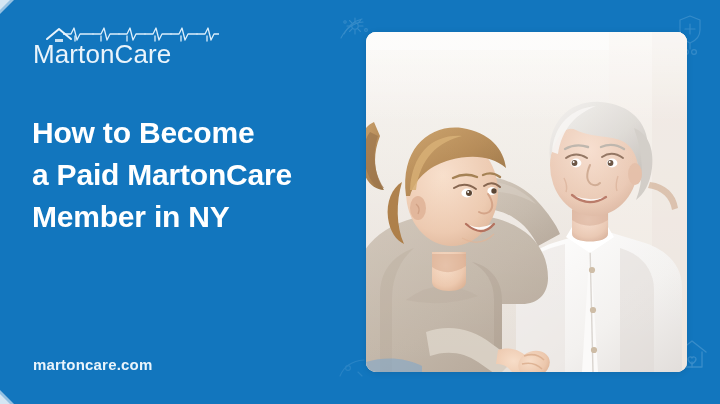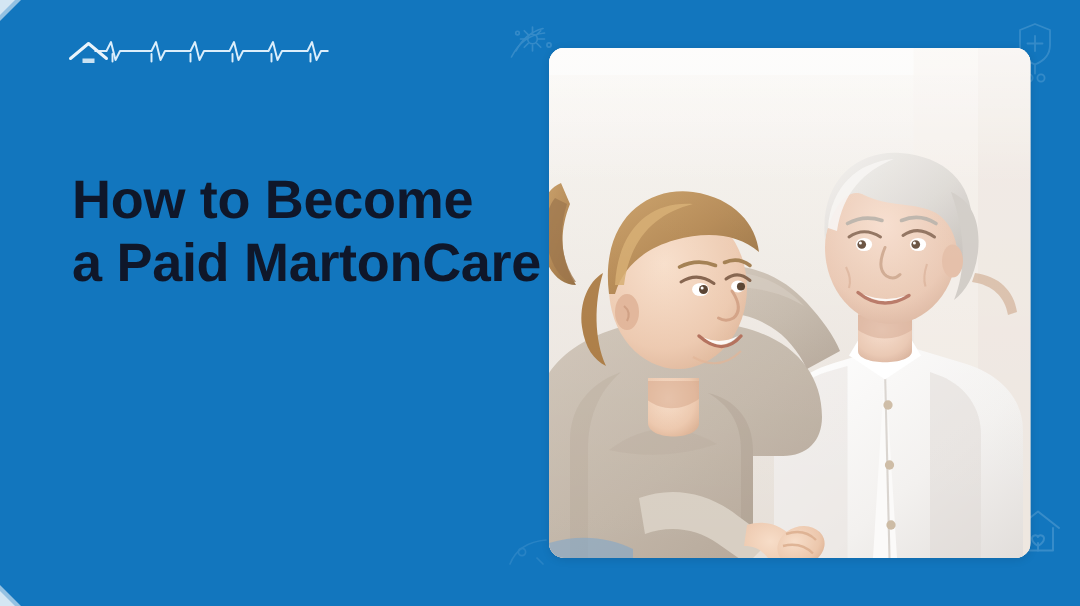--- a/index.html
+++ b/index.html
@@ -46,27 +46,26 @@
 
   
   #headline {
     position:absolute;
     left:32px; top:112px;
     width:310px;
   }
   #headline .hl-line {
     display:block;
     font-family:"Liberation Sans", sans-serif;
-    font-size:36px;
+    font-size:30px;
     line-height:42px;
     font-weight:bold;
-    color:#0f172a;
+    color:#ffffff;
     letter-spacing:-.2px;
     white-space:nowrap;
-    margin-left:16px;
   }
 
   
   #site-url {
     position:absolute;
     left:33px; top:356px;
     font-family:"Liberation Sans", sans-serif;
     font-size:15px;
     font-weight:bold;
     color:#e9f4fb;
@@ -157,27 +156,30 @@
       </svg>
     </span>
     <span id="logo-house">
       <svg width="30" height="20" viewBox="0 0 30 20">
         <g fill="none" stroke="#eaf4fb" stroke-width="2" stroke-linecap="round" stroke-linejoin="round">
           <path d="M3 15 L15 5 L27 15"></path>
         </g>
         <path d="M11 15 h8 v3 h-8 z" fill="#eaf4fb" opacity=".85"></path>
       </svg>
     </span>
+    <span id="logo-word">MartonCare</span>
   </div>
 
   <h1 id="headline">
     <span class="hl-line">How to Become</span>
     <span class="hl-line">a Paid MartonCare</span>
+    <span class="hl-line">Member in NY</span>
   </h1>
 
+  <div id="site-url">martoncare.com</div>
 
   <div id="photo-frame">
     <svg viewBox="0 0 321 340" preserveAspectRatio="xMidYMid slice">
       <defs>
         <linearGradient id="bgWall" x1="0" y1="0" x2="0" y2="1">
           <stop offset="0%" stop-color="#f7f4f0"></stop>
           <stop offset="45%" stop-color="#efeae4"></stop>
           <stop offset="100%" stop-color="#e6dfd8"></stop>
         </linearGradient>
         <linearGradient id="sweater" x1="0" y1="0" x2="1" y2="1">

